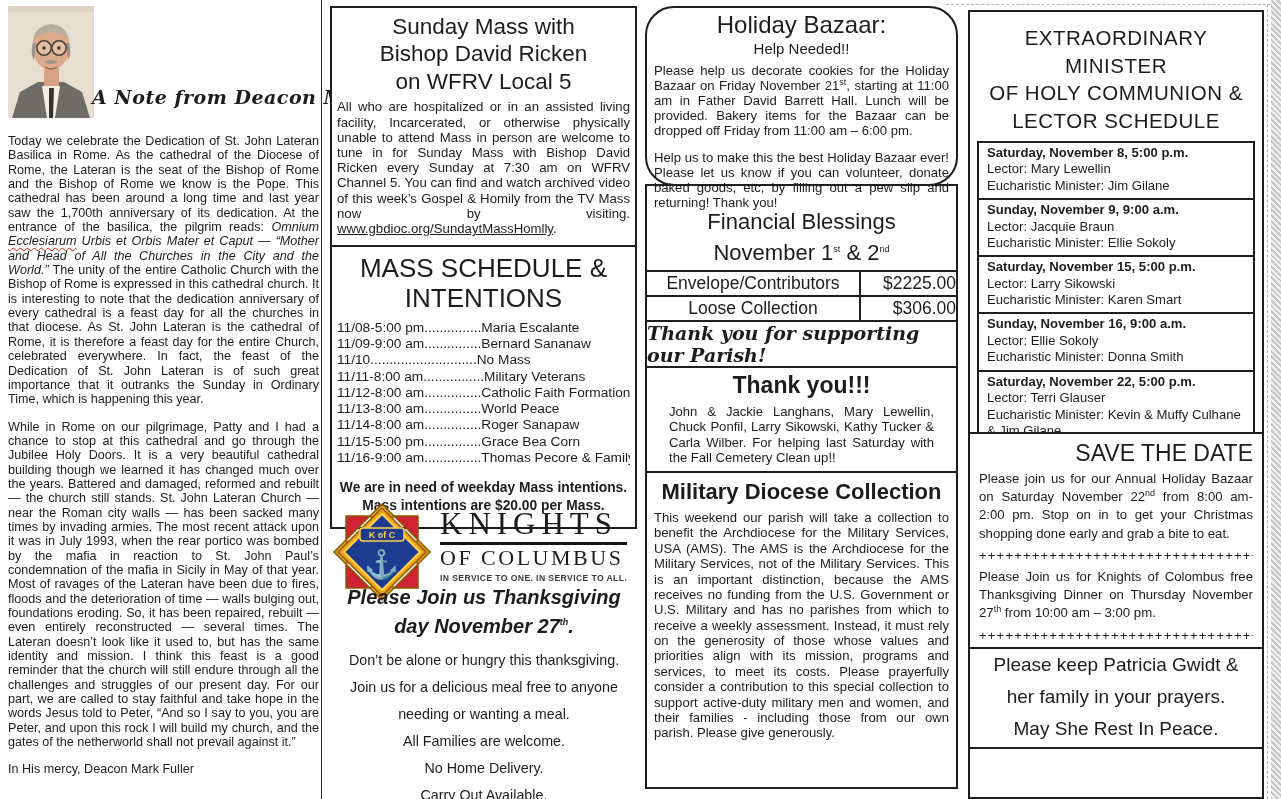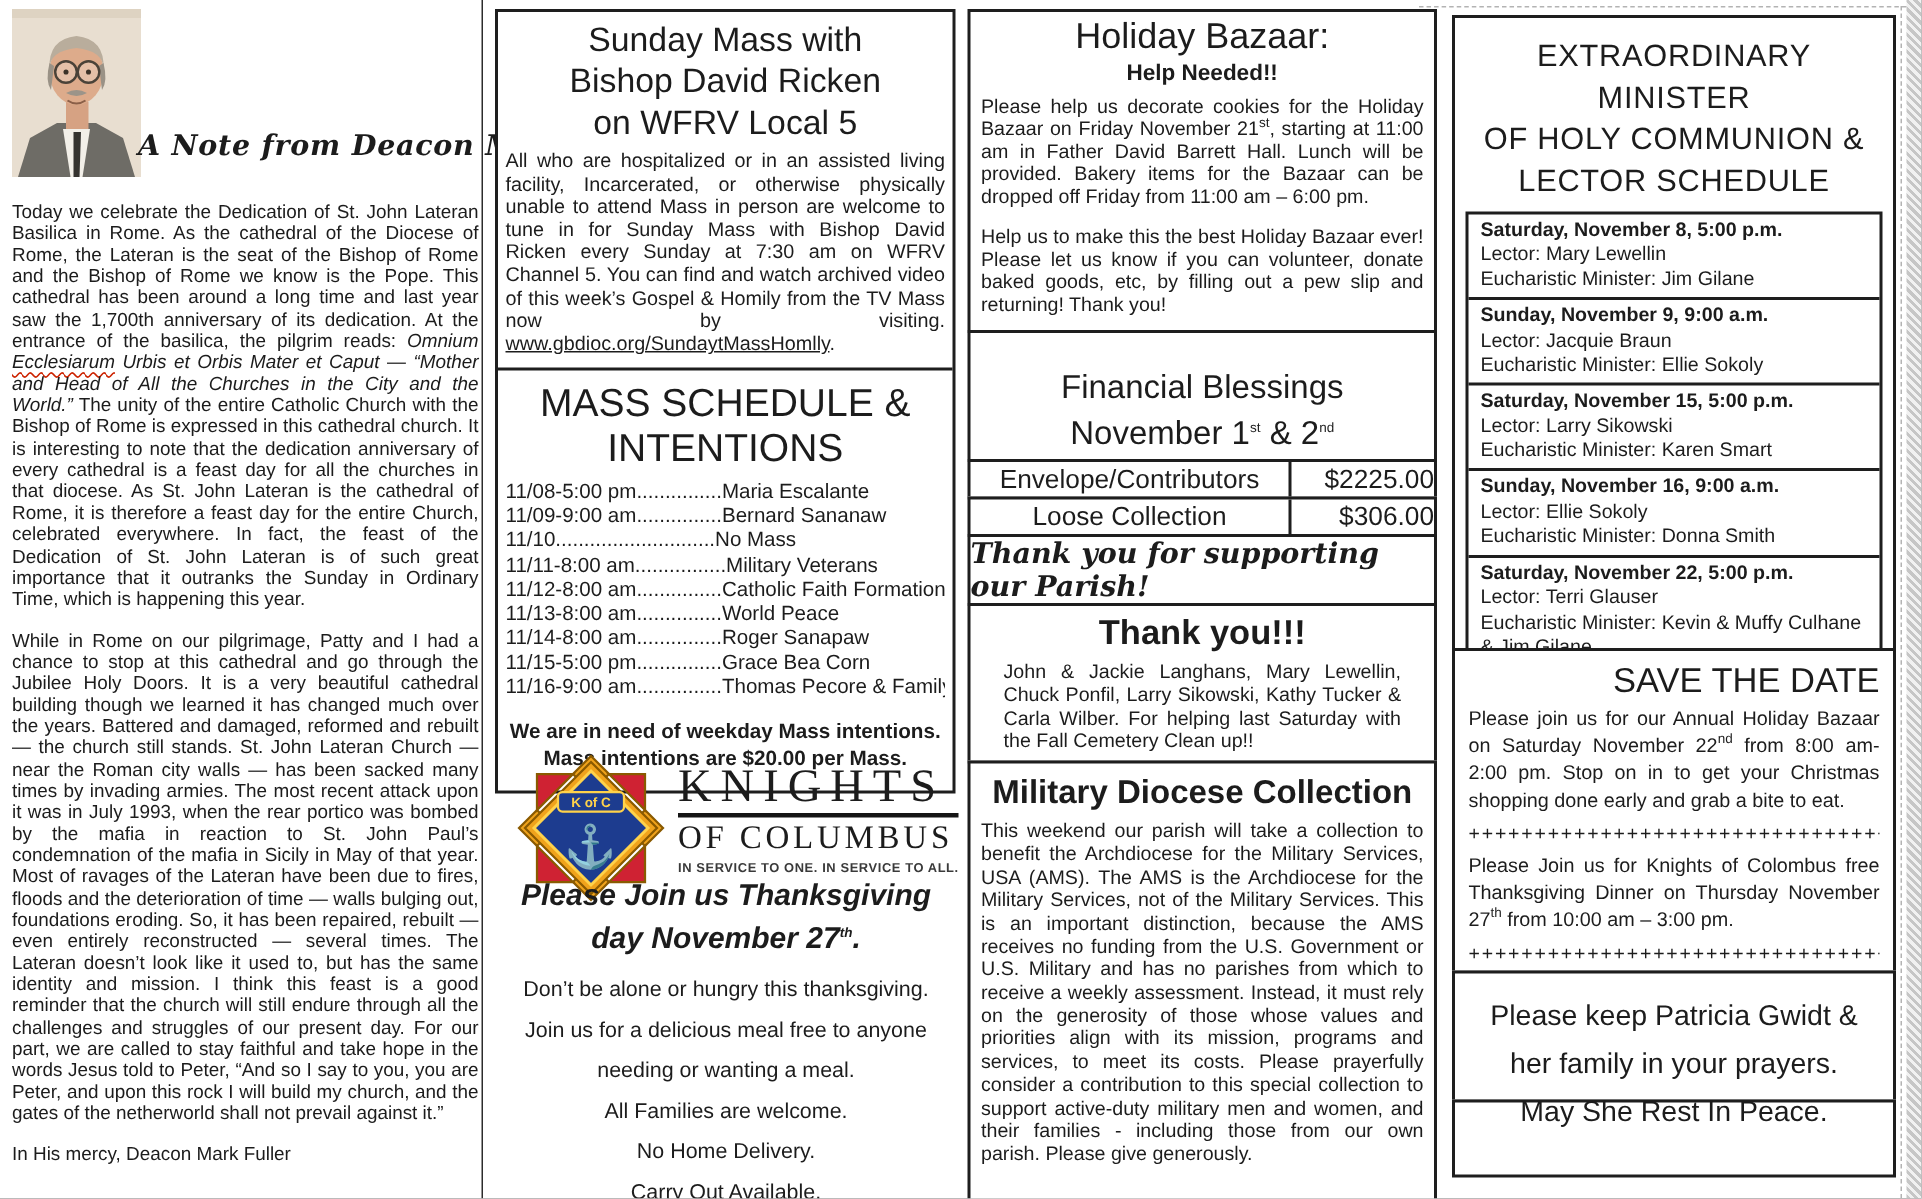--- a/index.html
+++ b/index.html
@@ -29,38 +29,38 @@
   .col2-box { position: absolute; left: 330px; top: 6px; width: 307px; border: 2px solid #1e1e1e; background:#fff; }
   .sec1 { border-bottom: 2px solid #1e1e1e; padding: 3px 5px 9px; }
   .sec1 h1 { font-size: 22.5px; font-weight: 400; line-height: 1.22; text-align: center; margin: 2px 0 4px; }
   .sec1 p { font-size: 13.2px; line-height: 1.155; text-align: justify; }
   .ulink { text-decoration: underline; cursor: pointer; }
   .sec2 { padding: 5px 5px 12px; }
   .sec2 h2 { font-size: 26px; font-weight: 400; line-height: 1.12; text-align: center; margin: 2px 0 7px; }
   .mass-item { font-size: 13.7px; line-height: 1.19; white-space: nowrap; overflow: hidden; }
   .mass-note { font-weight: bold; font-size: 13.8px; text-align: center; margin-top: 13px; line-height: 1.28; }
 
-  .kofc { position: absolute; left: 344px; top: 502px; width: 304px; height: 102px; display: flex; align-items: flex-start; }
+  .kofc { position: absolute; left: 332px; top: 502px; width: 304px; height: 102px; display: flex; align-items: flex-start; }
   .wordmark { margin-left: 8px; padding-top: 6px; min-width: 0; }
   .w1 { font-family: "Liberation Serif", serif; font-size: 31px; letter-spacing: 6px; line-height: 1.0;
         border-bottom: 3px solid #151515; padding-bottom: 3px; white-space: nowrap; }
   .w2 { font-family: "Liberation Serif", serif; font-size: 22px; letter-spacing: 2.5px; line-height: 1.15; white-space: nowrap; }
   .w3 { font-size: 8.6px; font-weight: bold; letter-spacing: .4px; color: #3a3a3a; margin-top: 3px; white-space: nowrap; }
 
   .thx { position: absolute; left: 331px; top: 583px; width: 306px; text-align: center; }
   .thx-t { font-size: 20px; font-weight: bold; line-height: 1.45; font-style: italic; }
   .thx-line { font-size: 14.3px; margin-top: 11px; white-space: nowrap; }
 
   
   .col3 { position: absolute; left: 645px; top: 6px; width: 313px; }
   .cbox { border: 2px solid #1e1e1e; margin-top: -2px; background: #fff; }
   .cbox:first-child { margin-top: 0; }
-  .hb { height: 216px; padding: 3px 7px; }
+  .hb { height: 180px; padding: 3px 7px; border-radius: 29px; }
   .hb h3 { font-size: 24px; font-weight: 400; text-align: center; line-height: 1.15; }
-  .hb .sub { font-size: 15px; font-weight: bold; text-align: center; margin: 1px 0 6px; }
+  .hb .sub { font-size: 15px; font-weight: normal; text-align: center; margin: 1px 0 6px; }
   .hb p { font-size: 13.1px; line-height: 1.16; text-align: justify; margin-bottom: 11px; }
   .fin { height: 88px; padding-top: 21px; }
   .fin h3 { font-size: 22px; font-weight: 400; text-align: center; line-height: 1.4; }
   .trow { display: flex; height: 27px; border: 2px solid #1e1e1e; margin-top: -2px; font-size: 17.5px; background:#fff; }
   .tcell-l { width: 214px; border-right: 2px solid #1e1e1e; text-align: center; line-height: 23px; }
   .tcell-r { flex: 1; text-align: right; line-height: 23px; }
   .script-box { height: 48px; display: flex; align-items: center; justify-content: center;
     font-family: "DejaVu Serif", serif; font-style: italic; font-weight: bold; font-size: 19px; }
   .ty { height: 107px; padding: 3px 22px; }
   .ty h3 { font-size: 23px; font-weight: bold; text-align: center; margin: 1px 0 5px; }
@@ -78,21 +78,21 @@
              line-height: 1.35; margin: 12px 4px 6px; }
   .eminner { border: 2px solid #1e1e1e; margin: 4px 7px 10px; }
   .emgroup { padding: 2px 8px 4px; border-top: 2px solid #1e1e1e; }
   .emgroup:first-child { border-top: none; }
   .emdate { font-weight: bold; font-size: 13.1px; line-height: 1.28; }
   .emline { font-size: 13.1px; line-height: 1.24; }
   .std { height: 217px; padding: 2px 9px; }
   .std h3 { font-size: 23px; font-weight: 400; text-align: right; margin: 4px 0 3px; }
   .std p { font-size: 13.2px; line-height: 1.38; text-align: justify; }
   .plus-row { font-size: 13px; letter-spacing: 1.2px; white-space: nowrap; overflow: hidden; margin: 5px 0; }
-  .mem { height: 88px; text-align: center; padding-top: 13px; }
+  .mem { height: 102px; text-align: center; }
   .mem div { font-size: 19px; line-height: 1.68; }
   .stub { height: 52px; }
 
   .dashH { position: absolute; left: 946px; top: 4px; width: 335px; border-top: 1px dashed #b3b3b3; }
   .dashV { position: absolute; left: 1267px; top: 4px; height: 795px; border-left: 1px dashed #b3b3b3; }
   .hatch { position: absolute; left: 1271px; top: 0; width: 10px; height: 799px;
     background: repeating-linear-gradient(45deg, #c6c6c6 0 2px, #f1f1f1 2px 4px); }
 </style>
 </head>
 <body>

